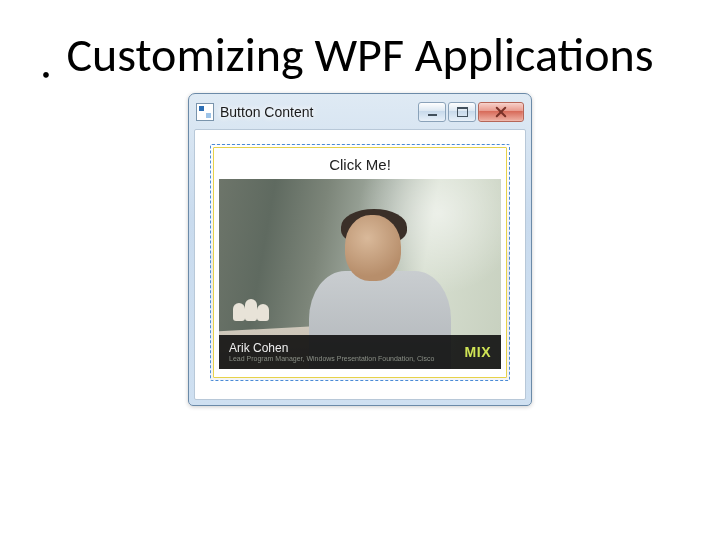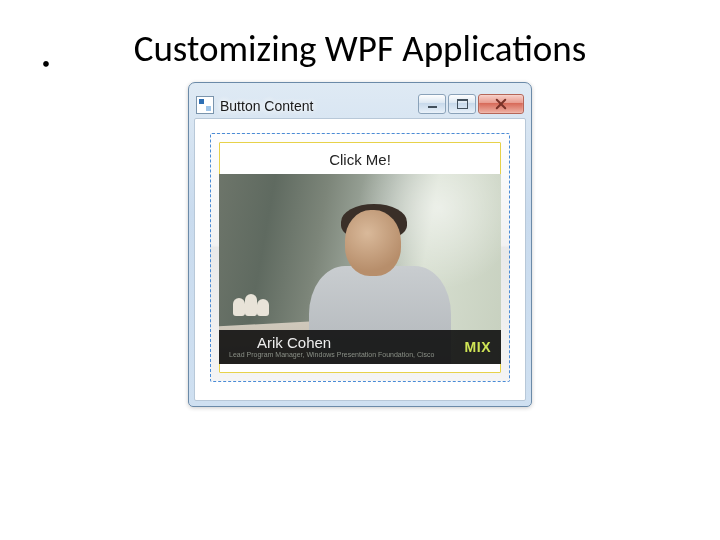--- a/index.html
+++ b/index.html
@@ -12,21 +12,21 @@
     color: #000;
   }
   .slide {
     position: relative;
     width: 720px;
     height: 540px;
     box-sizing: border-box;
     padding: 30px 46px 0 46px;
   }
   .title {
-    font-size: 37px;
+    font-size: 48px;
     font-weight: 400;
     text-align: center;
     margin: 0 0 2px 0;
     letter-spacing: 0px;
     line-height: 1.05;
   }
   .bullet-row {
     display: flex;
     align-items: flex-start;
     font-size: 17px;
@@ -54,21 +54,21 @@
     border: 1px solid #6b8aa8;
     border-radius: 7px 7px 5px 5px;
     background: linear-gradient(#dfeaf4, #c9dbee 40%, #cfe0f1);
     box-shadow: 0 1px 4px rgba(0,0,0,0.2);
     padding: 5px;
     box-sizing: border-box;
   }
   .titlebar {
     height: 26px;
     display: flex;
-    align-items: flex-end;
+    align-items: center;
     padding: 0 2px 4px 2px;
   }
   .app-icon {
     width: 16px;
     height: 16px;
     margin-right: 6px;
     border: 1px solid #7a94ac;
     background: #fff;
     position: relative;
   }
@@ -154,21 +154,21 @@
     box-sizing: border-box;
     display: flex;
     justify-content: center;
     align-items: flex-start;
   }
   
   .wpf-button {
     width: 300px;
     border: 1px dashed #4a8bd6;
     background: linear-gradient(#fefefe, #f2f2f2 45%, #e9e9e9 46%, #f4f4f4);
-    padding: 8px;
+    padding: 2px;
     box-sizing: border-box;
     border-radius: 2px;
   }
   .wpf-button-inner {
     border: 1px solid #e7d24a;
     background: #fff;
     padding: 6px 6px 8px 6px;
     border-radius: 1px;
     display: flex;
     flex-direction: column;
@@ -250,23 +250,22 @@
     box-sizing: border-box;
   }
   .caption-text {
     display: flex;
     flex-direction: column;
     line-height: 1.05;
     flex: 1;
   }
   .caption-name {
     color: #eee;
-    font-size: 15px;
+    font-size: 12px;
     font-family: "Segoe UI", Arial, sans-serif;
-    margin-left: 28px;
   }
   .caption-sub {
     color: #8a8f86;
     font-size: 7px;
     font-family: "Segoe UI", Arial, sans-serif;
   }
   .mix-logo {
     color: #cfe455;
     font-family: Arial, sans-serif;
     font-weight: bold;

